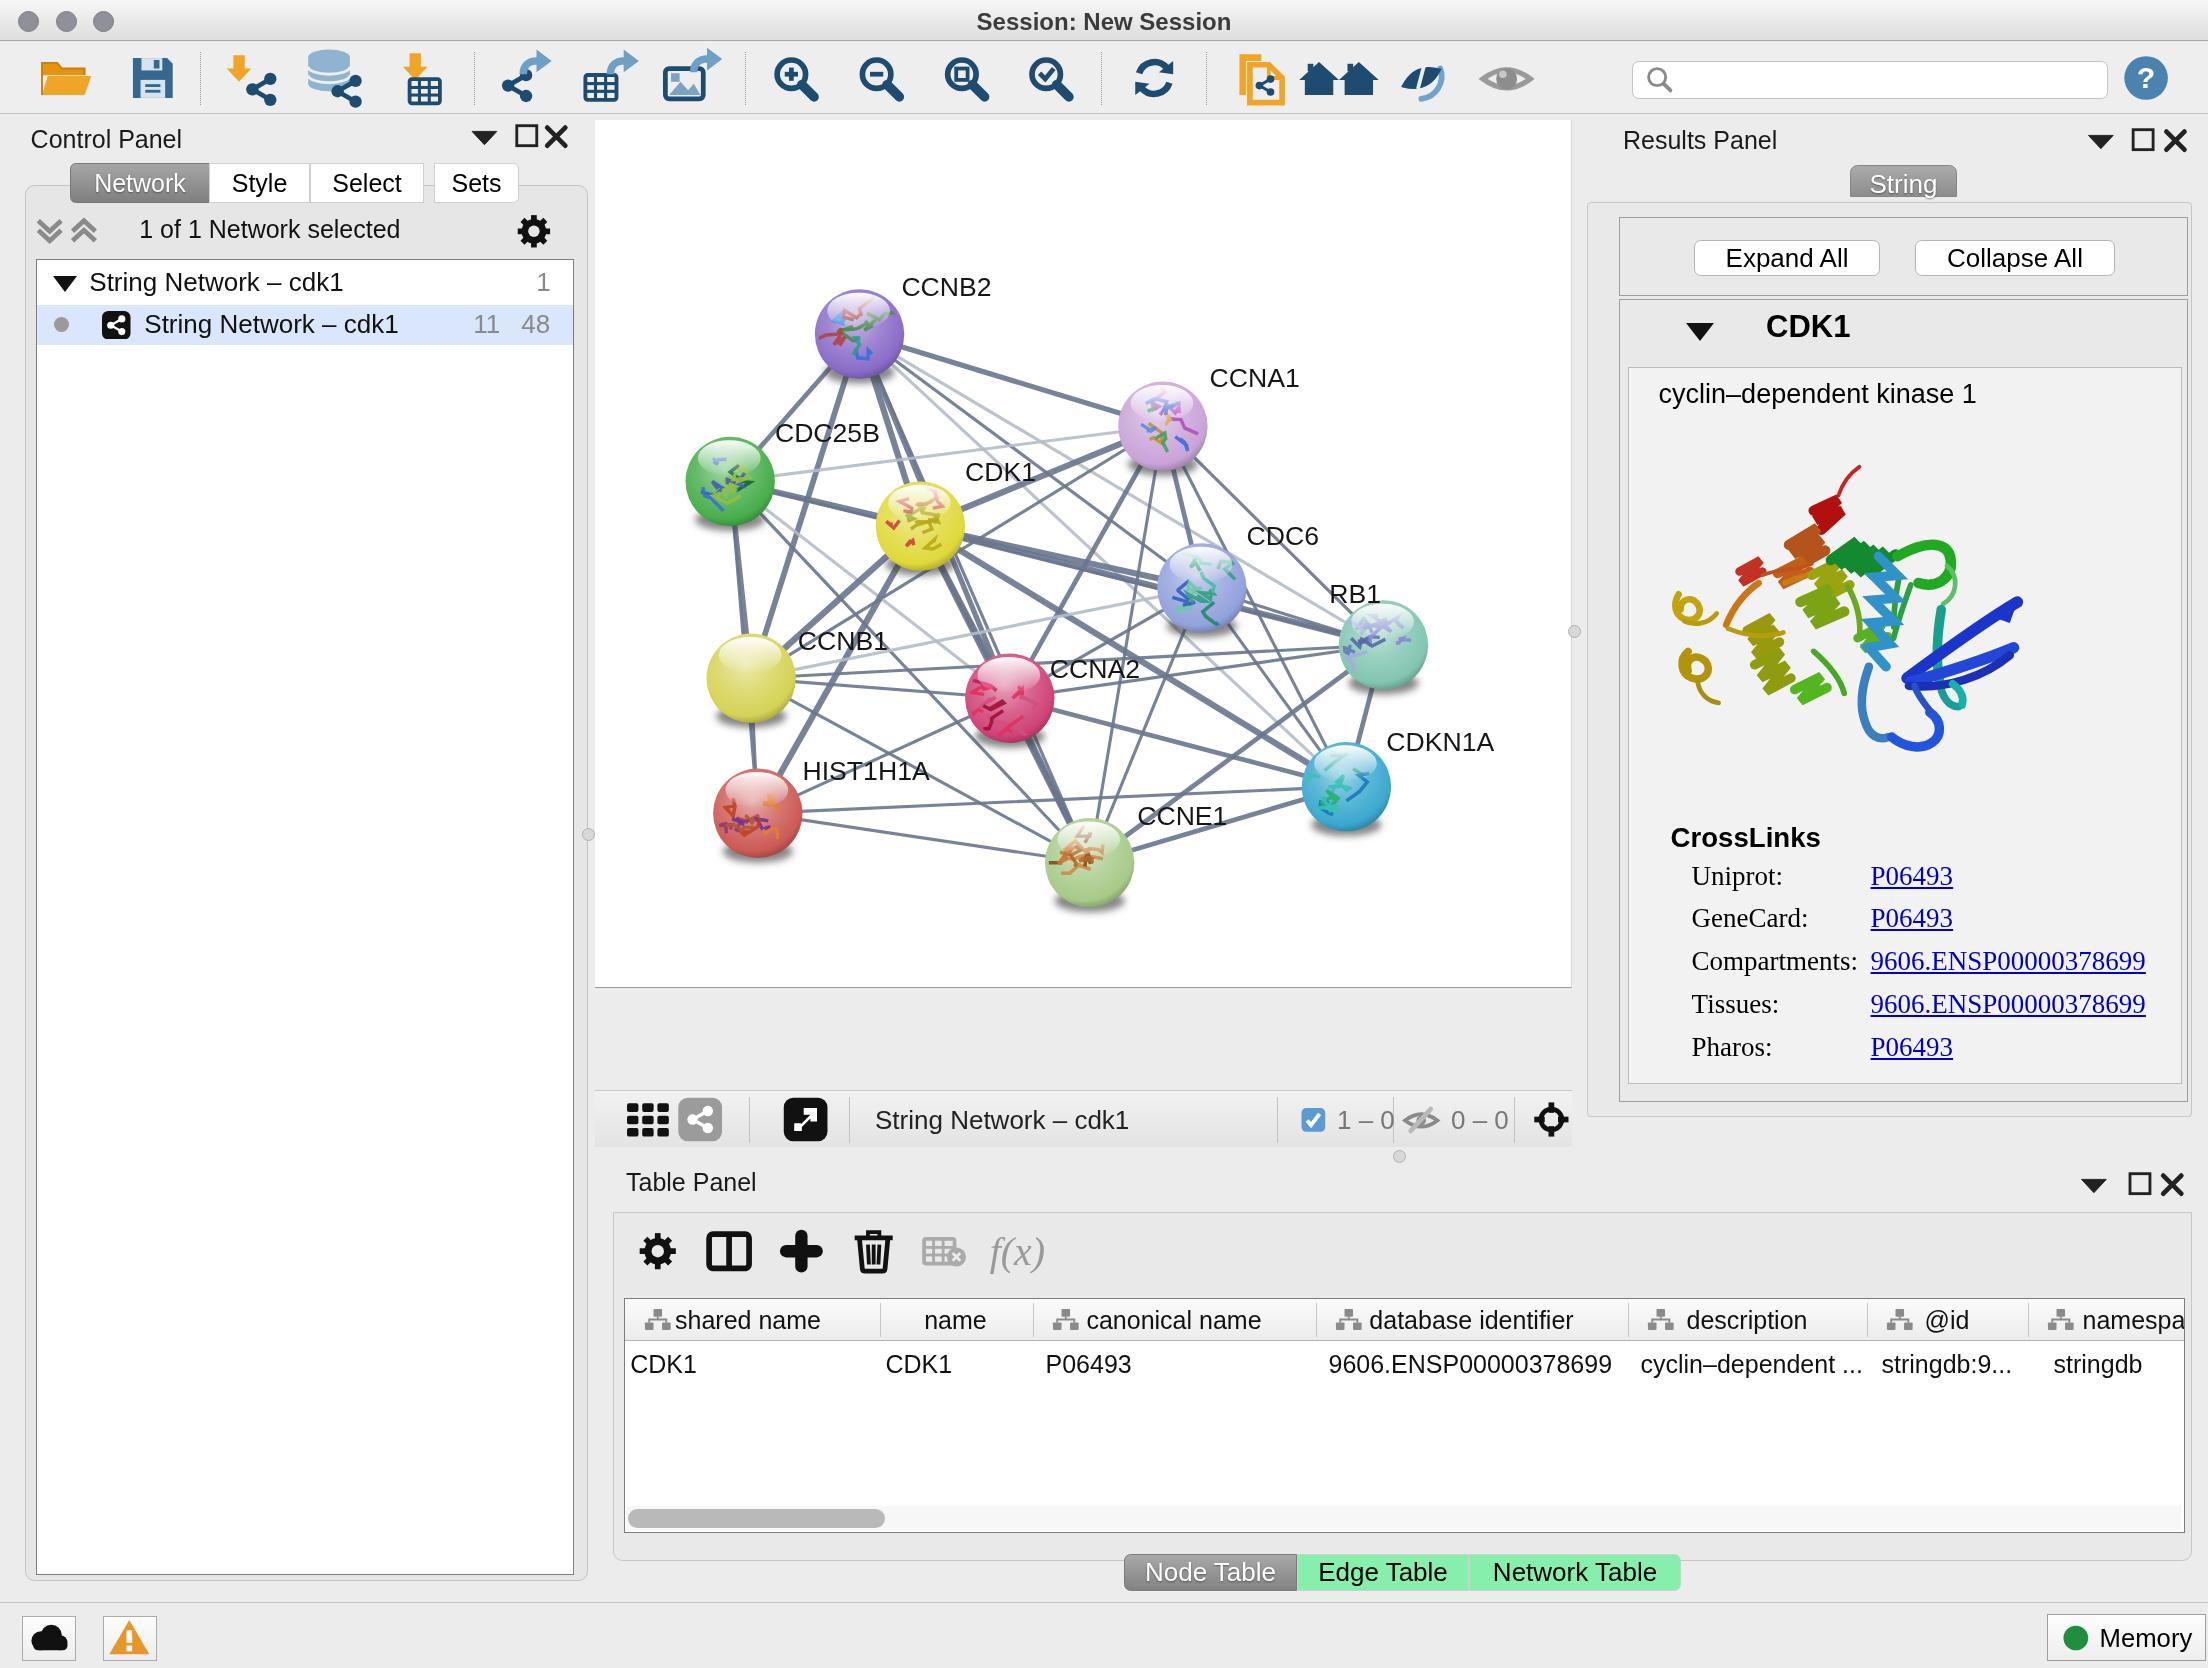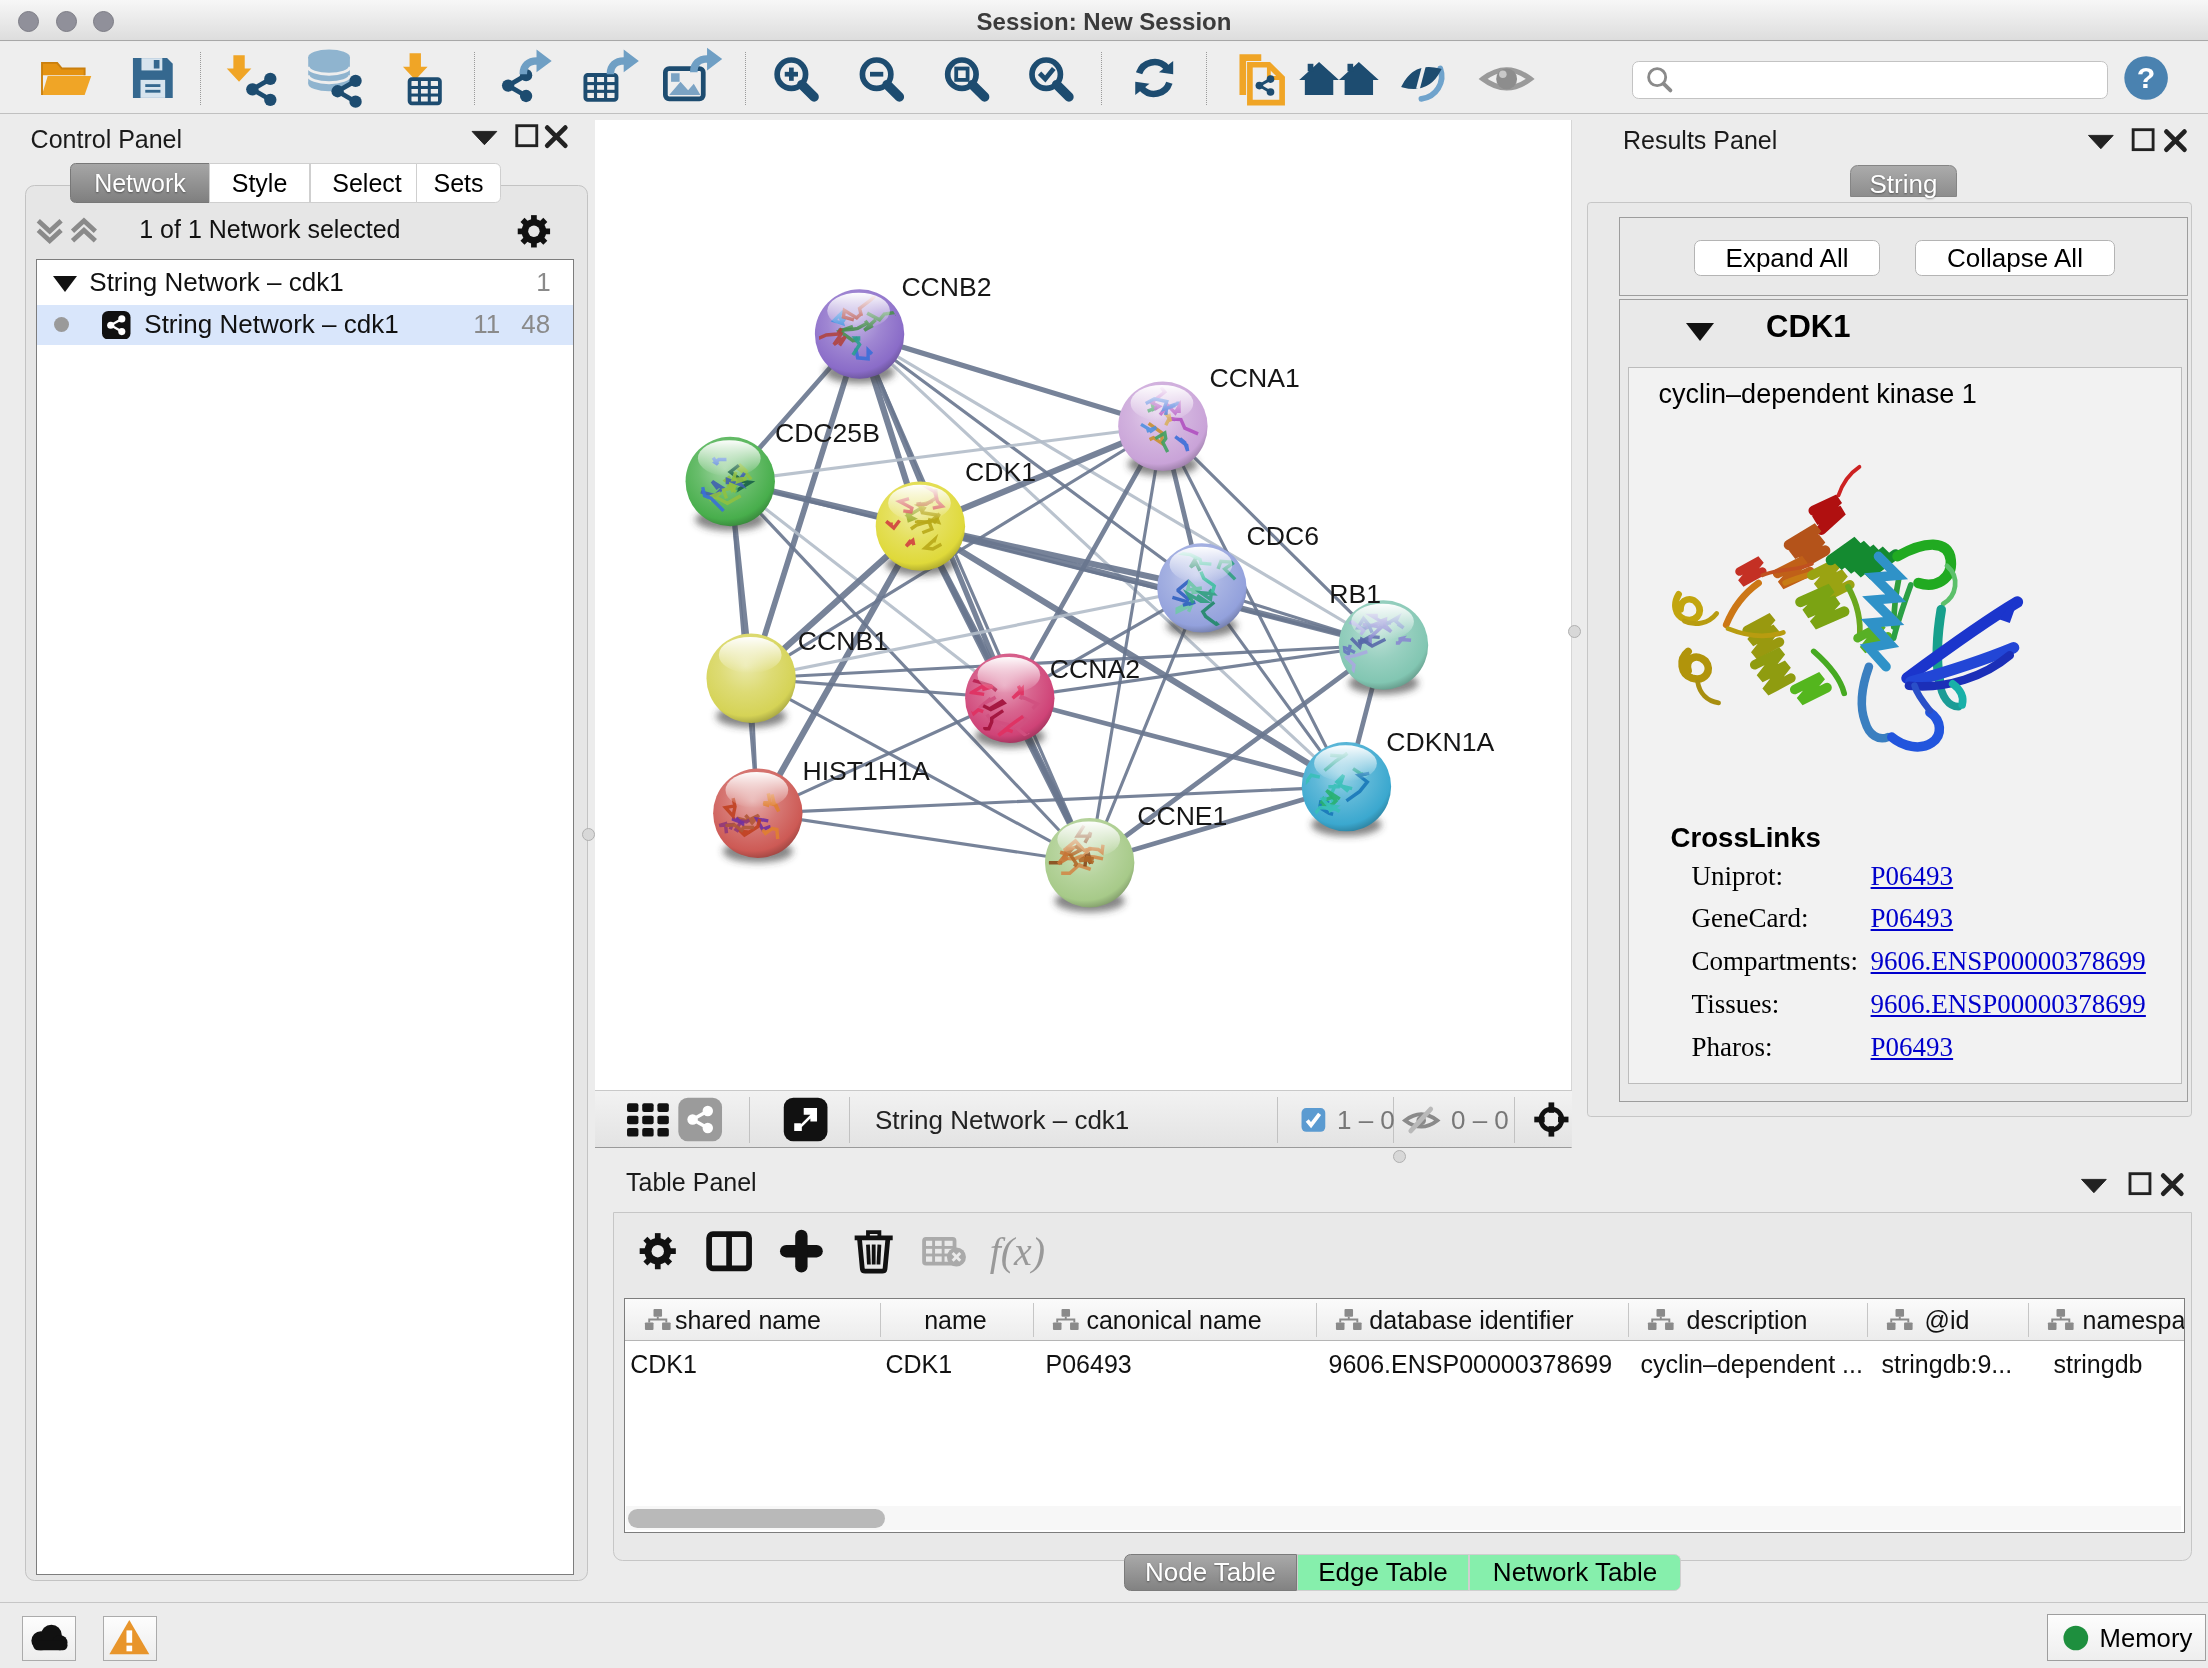--- a/index.html
+++ b/index.html
@@ -24,30 +24,30 @@
 
 #cpanel { position:absolute; left:23px; top:120px; width:569px; height:1465px; background:#ececec; }
 #cp-sub { position:absolute; left:1.9px; top:65px; width:563px; height:1396px;
   background:#e6e6e6; border:1px solid #c3c3c3; border-radius:9.5px; }
 .tab { position:absolute; top:43px; height:40px; font-size:25px; text-align:center;
   background:#ffffff; border:1px solid #cfcfcf; color:#000; line-height:38px; }
 #tab-network { left:47px; width:140px; background:linear-gradient(#a6a6a6,#7f7f7f);
   color:#fff; border:1px solid #787878; border-radius:5.7px 0 0 5.7px; text-shadow:0 1px 1.9px rgba(0,0,0,.4); }
 #tab-style { left:186px; width:101px; border-radius:0; }
 #tab-select { left:287px; width:114px; }
-#tab-sets { left:393px; width:85px; border-radius:0 5.7px 5.7px 0; }
+#tab-sets { left:411px; width:85px; border-radius:0 5.7px 5.7px 0; }
 #cp-bar { position:absolute; left:1.9px; top:86px; width:490px; height:46px;padding-left:40px; }
 #cp-bartext { position:absolute; left:0; top:8.6px; width:100%; text-align:center; font-size:25px; color:#111; }
 #cp-tree { position:absolute; left:13.3px; top:139px; width:538px; height:1316px;
   background:#ffffff; border:1.9px solid #7d7d7d; }
 .trow { position:absolute; left:0; width:100%; height:48px; font-size:26px; color:#111; }
 #trow2 { background:#d9e6fb; }
 .tnum { position:absolute; color:#8a8a8a; font-size:26px; }
 
-#netpanel { position:absolute; left:595px; top:120px; width:977px; height:1028px;
+#netpanel { position:absolute; left:595px; top:120px; width:977px; height:868px;
   background:#ffffff; border-bottom:1px solid #9a9a9a; border-right:1px solid #d6d6d6;}
 #netsvg { position:absolute; left:0; top:1.9px; }
 #netbar { position:absolute; left:0px; top:970px; width:977px; height:57px;
   background:linear-gradient(#f2f2f2,#e3e3e3); border-top:1px solid #c9c9c9; }
 .nbsep { position:absolute; top:5.7px; height:46px; width:0; border-left:1px solid #c2c2c2; }
 
 #rpanel { position:absolute; left:1579px; top:120px; width:620px; height:1008px; background:#ececec; }
 #rp-sub { position:absolute; left:7.6px; top:82px; width:605px; height:915px;
   background:#e9e9e9; border:1px solid #c6c6c6; border-radius:3.8px; }
 #stringtab { position:absolute; left:271px; top:45px; width:107px; height:32px;

